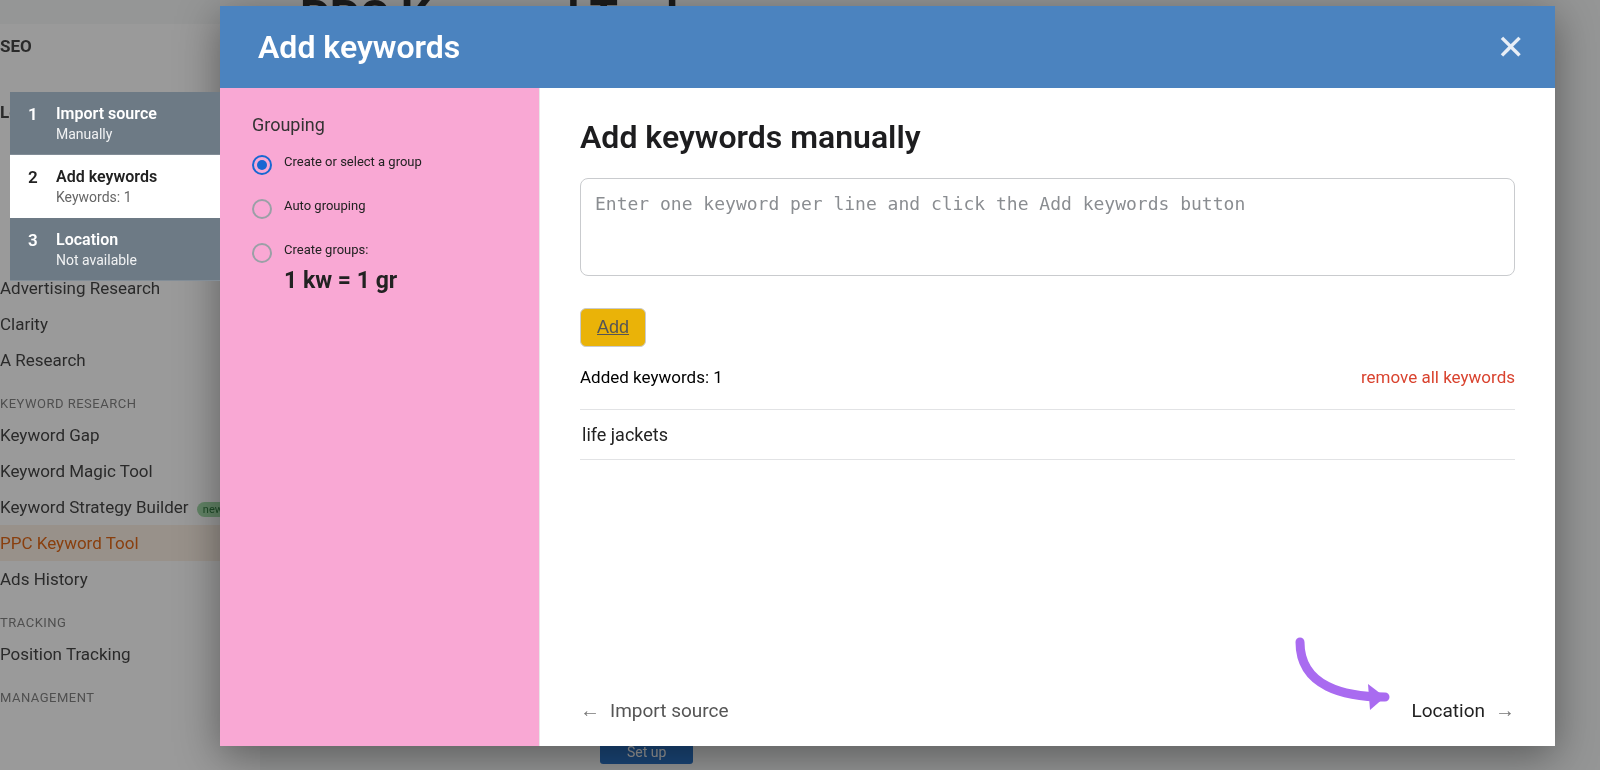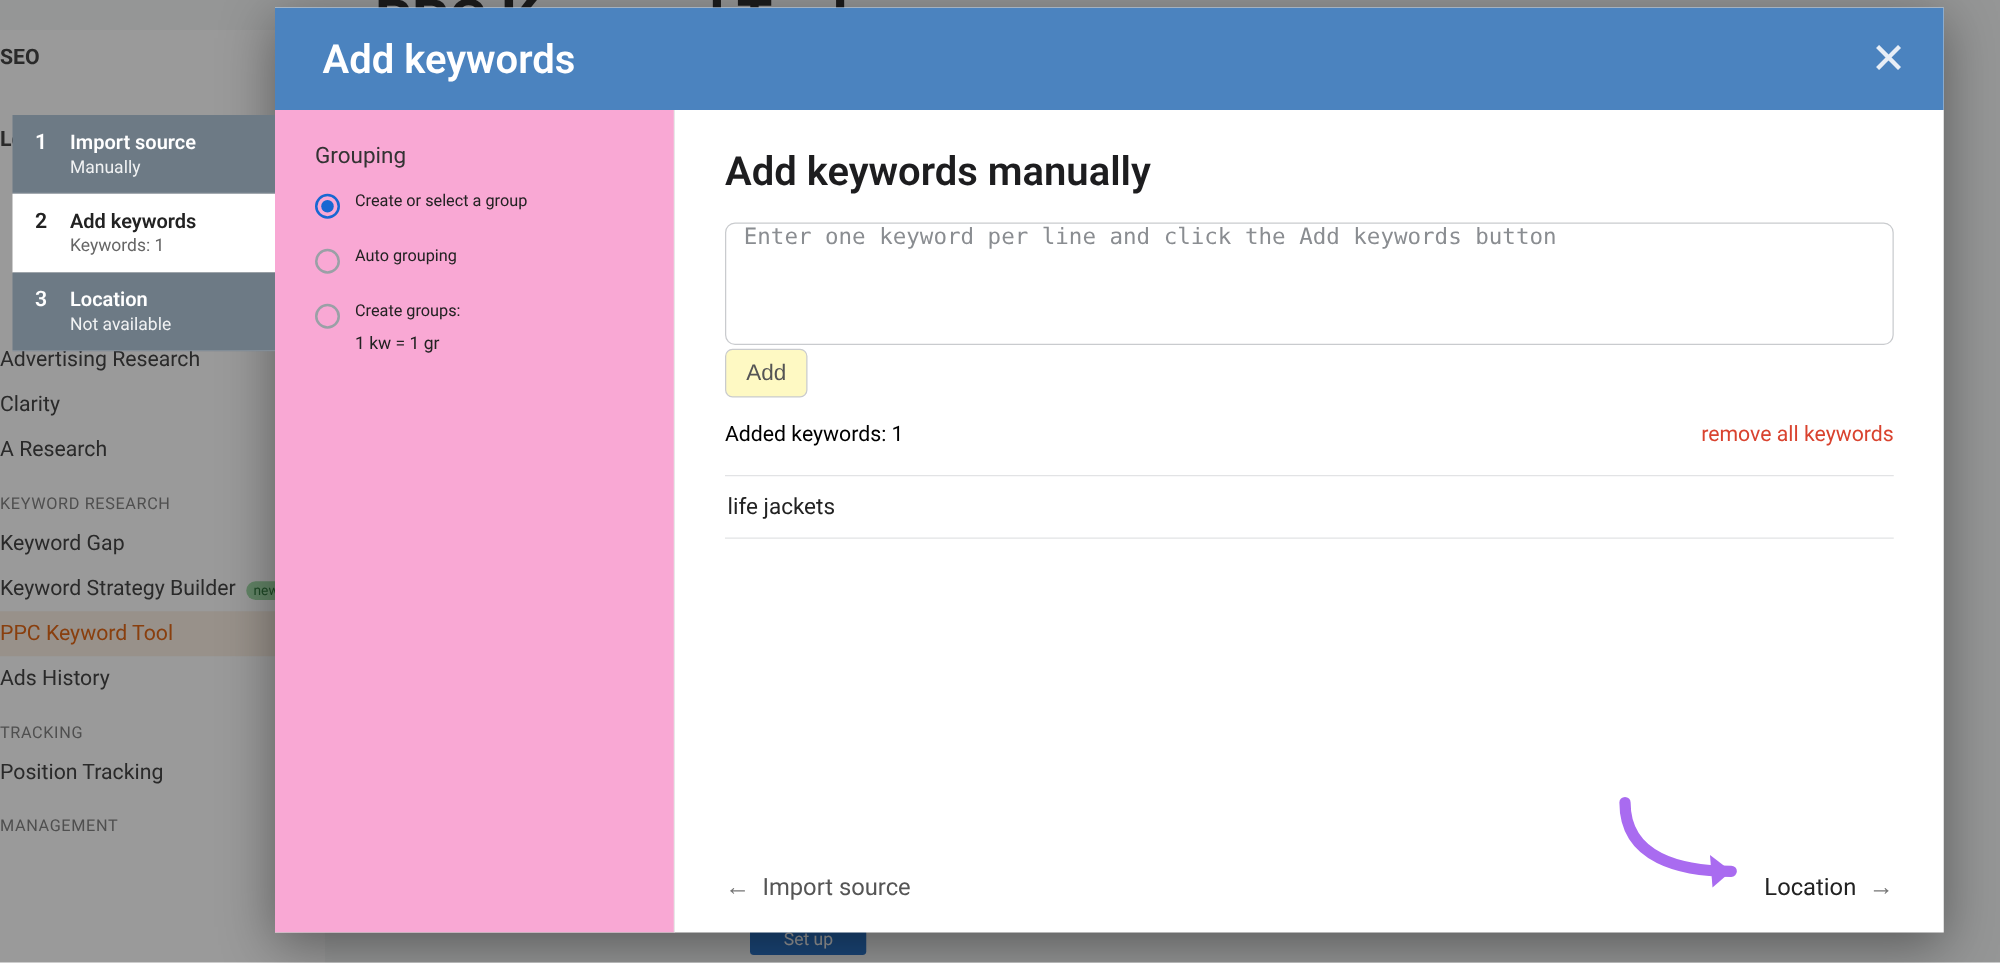--- a/index.html
+++ b/index.html
@@ -54,35 +54,36 @@
   .radio-outer {
     width:20px; height:20px; border-radius:50%; border:2px solid #9aa0a6;
     margin-right:12px; margin-top:2px; flex-shrink:0;
     display:flex; align-items:center; justify-content:center;
   }
   .radio-outer.selected { border-color:#1867d2; }
   .radio-inner {
     width:10px; height:10px; border-radius:50%; background:#1867d2;
   }
   .radio-label { font-size:13px; color:#222; line-height:1.35; }
-  .radio-sub { font-size:14px; color:#222; margin-top:4px; padding-left:32px; }
+  .radio-sub { font-size:23px; color:#222; margin-top:4px; padding-left:32px;font-weight:bold; }
 
   
   .panel-right { flex:1; padding:30px 40px; display:flex; flex-direction:column; }
   .panel-title { font-size:32px; font-weight:600; color:#1d1d1f; margin-bottom:22px; }
   .kw-textarea {
     width:100%; height:98px; border:1px solid #c9cbce; border-radius:8px;
-    padding:0 14px; font-size:18px; resize:none; color:#333;
+    padding:14px 14px; font-size:18px; resize:none; color:#333;
     outline:none;
   }
   .kw-textarea::placeholder { color:#8a8d91; }
   .add-btn {
-    margin-top:3px; padding:8px 16px; font-size:18px; color:#555;
-    border:1px solid #c9cbce; background:#fef9c3; border-radius:6px; cursor:pointer;
+    margin-top:32px; padding:8px 16px; font-size:18px; color:#555;
+    border:1px solid #c9cbce; background:#eab308; border-radius:6px; cursor:pointer;
     align-self:flex-start;
+    text-decoration:underline;
   }
   .kw-meta-row {
     display:flex; justify-content:space-between; align-items:center;
     margin-top:20px; font-size:17px;
   }
   .remove-link { color:#d9432f; cursor:pointer; }
   .kw-list { margin-top:22px; }
   .kw-item {
     padding:14px 2px; font-size:18px; color:#222;
     border-top:1px solid #e2e3e5; border-bottom:1px solid #e2e3e5;
@@ -129,20 +130,21 @@
   <div class="bg-title">PPC Keyword Tool</div>
   <div class="bg-sidebar">
     <div class="bg-sb-item bg-sb-bold">SEO</div>
     <div class="bg-sb-item bg-sb-bold" style="margin-top:30px">Local</div>
     <div style="height:140px"></div>
     <div class="bg-sb-item">Advertising Research</div>
     <div class="bg-sb-item">Clarity</div>
     <div class="bg-sb-item">A Research</div>
     <div class="bg-sb-heading">KEYWORD RESEARCH</div>
     <div class="bg-sb-item">Keyword Gap</div>
+    <div class="bg-sb-item">Keyword Magic Tool</div>
     <div class="bg-sb-item">
       <span>Keyword Strategy Builder</span>
       <span class="new-badge">new</span>
     </div>
     <div class="bg-sb-item bg-sb-active">PPC Keyword Tool</div>
     <div class="bg-sb-item">Ads History</div>
     <div class="bg-sb-heading">TRACKING</div>
     <div class="bg-sb-item">Position Tracking</div>
     <div class="bg-sb-heading">MANAGEMENT</div>
   </div>

